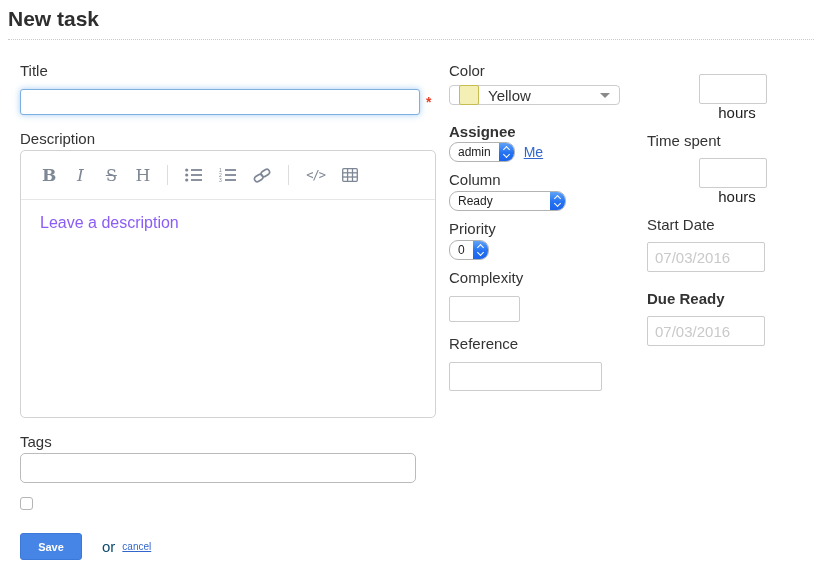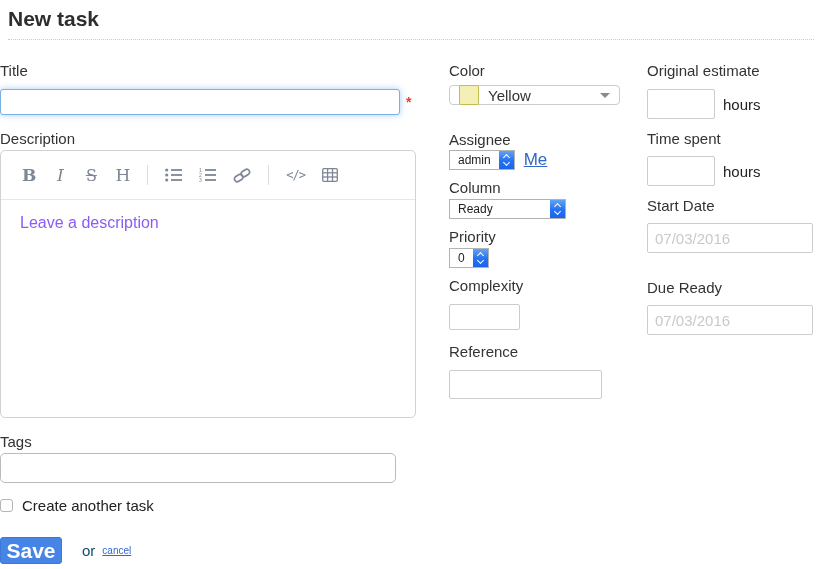--- a/index.html
+++ b/index.html
@@ -13,21 +13,21 @@
   }
   .page-header {
     margin: 7px 8px 0 8px;
     padding-bottom: 8px;
     border-bottom: 1px dotted #c9c9c9;
   }
   .page-header h1 {
     font-size: 21px; font-weight: 700; color: #2e2e2e;
   }
   .col { position: absolute; top: 63px; }
-  .col-left  { left: 0;   width: 418px; }
+  .col-left  { left: 20px;   width: 418px; }
   .col-mid   { left: 449px; width: 185px; }
   .col-right { left: 647px; width: 172px; }
 
   .field-label {
     display: block;
     font-size: 15px; line-height: 15px; color: #333;
   }
 
   .input {
     border: 1px solid #ccc; border-radius: 3px;
@@ -81,21 +81,21 @@
     width: 13px; height: 13px; border: 1px solid #b5b5b5; border-radius: 3px;
     background: #fff; display: inline-block; flex: 0 0 auto;
   }
   .check-label { font-size: 15px; color: #222; margin-left: 9px; }
 
   .actions { margin-top: 23px; display: flex; align-items: center; }
   .save-btn {
     background: #4685e6; color: #fff; border: 1px solid #3b78d8;
     border-radius: 3px; width: 62px; height: 27px;
     font-family: "Liberation Sans", sans-serif;
-    font-size: 21px; font-weight: 700; cursor: pointer;
+    font-size: 11px; font-weight: 700; cursor: pointer;
   }
   .or-text { font-size: 15px; color: #0c4a6e; margin: 0 7px 0 20px; }
   a.link { color: #36c; text-decoration: underline; cursor: pointer; }
   .cancel-link { font-size: 10px; }
 
   
   .color-dd {
     margin-top: 7px; width: 171px; height: 20px;
     border: 1px solid #ccc; border-radius: 4px; background: #fff;
     display: flex; align-items: center; padding: 0 9px; cursor: pointer;
@@ -104,29 +104,29 @@
     width: 20px; height: 20px; border-radius: 2px;
     background: #f4f0b5; border: 1px solid #c5bd4f; margin-right: 9px;
   }
   .color-name { font-size: 15px; color: #333; }
   .dd-arrow {
     margin-left: auto; width: 0; height: 0;
     border-left: 5px solid transparent; border-right: 5px solid transparent;
     border-top: 5px solid #8a8a8a;
   }
 
-  .mt11 { margin-top: 27px; } .mt10 { margin-top: 10px; }
+  .mt11 { margin-top: 19px; font-weight: bold; } .mt10 { margin-top: 10px; }
   .mt14 { margin-top: 14px; } .mt12 { margin-top: 12px; }
 
   .assignee-row { margin-top: 3px; display: flex; align-items: center; }
-  .me-link { font-size: 17px; margin-left: 9px; }
+  .me-link { font-size: 14px; margin-left: 9px; }
 
   .msel {
     display: inline-flex; align-items: stretch; height: 20px;
-    border: 1px solid #b3b3b3; border-radius: 0; background: #fff;
+    border: 1px solid #b3b3b3; border-radius: 9px; background: #fff;
     cursor: pointer; overflow: hidden;
   }
   .msel-mt { margin-top: 4px; }
   .msel-text {
     display: flex; align-items: center; padding: 0 8px;
     font-size: 12px; color: #222; white-space: nowrap;
   }
   .msel-wide { width: 117px; justify-content: space-between; }
   .msel-stepper {
     width: 15px; margin-left: auto; flex: 0 0 15px;
@@ -134,24 +134,24 @@
     display: flex; flex-direction: column; align-items: center; justify-content: center;
   }
   .chev { width: 5px; height: 5px; border: solid #fff; border-width: 0 1.5px 1.5px 0; }
   .chev-up { transform: rotate(-135deg); margin-bottom: 1px; }
   .chev-down { transform: rotate(45deg); margin-top: -1px; }
 
   .complexity-input { margin-top: 11px; width: 71px; height: 26px; border-radius: 2px; }
   .reference-input  { margin-top: 11px; width: 153px; height: 29px; border-radius: 2px; }
 
   
-  .hours-row { margin-top: 11px; display: flex; align-items: center; }
+  .hours-row { margin-top: 11px; display: flex; align-items: center; flex-direction: column; }
   .hours-input { width: 68px; height: 30px; border-radius: 2px; }
   .unit-text { font-size: 15px; color: #222; margin-left: 8px; }
-  .date-input { width: 166px; height: 30px; border-radius: 2px; font-size: 15px; }
+  .date-input { width: 118px; height: 30px; border-radius: 2px; font-size: 15px; }
 </style>
 </head>
 <body>
 
 <div class="page-header">
   <h1>New task</h1>
 </div>
 
 <div class="col col-left">
   <label class="field-label">Title</label>
@@ -209,21 +209,20 @@
     <div class="editor-content">
       <span class="editor-placeholder">Leave a description</span>
     </div>
   </div>
 
   <label class="field-label tags-label">Tags</label>
   <input class="input tags-input" value="" style="">
 
   <div class="check-row">
     <span class="checkbox"></span>
-    <span class="check-label">Create another task</span>
   </div>
 
   <div class="actions">
     <button class="save-btn">Save</button>
     <span class="or-text">or</span>
     <a class="link cancel-link">cancel</a>
   </div>
 </div>
 
 <div class="col col-mid">
@@ -265,21 +264,20 @@
   </span>
 
   <label class="field-label mt10">Complexity</label>
   <input class="input complexity-input" value="" style="">
 
   <label class="field-label mt14">Reference</label>
   <input class="input reference-input" value="" style="">
 </div>
 
 <div class="col col-right">
-  <label class="field-label">Original estimate</label>
   <div class="hours-row">
     <input class="input hours-input" value="" style="">
     <span class="unit-text">hours</span>
   </div>
 
   <label class="field-label mt12">Time spent</label>
   <div class="hours-row" style="margin-top:10px;">
     <input class="input hours-input" value="" style="">
     <span class="unit-text">hours</span>
   </div>

